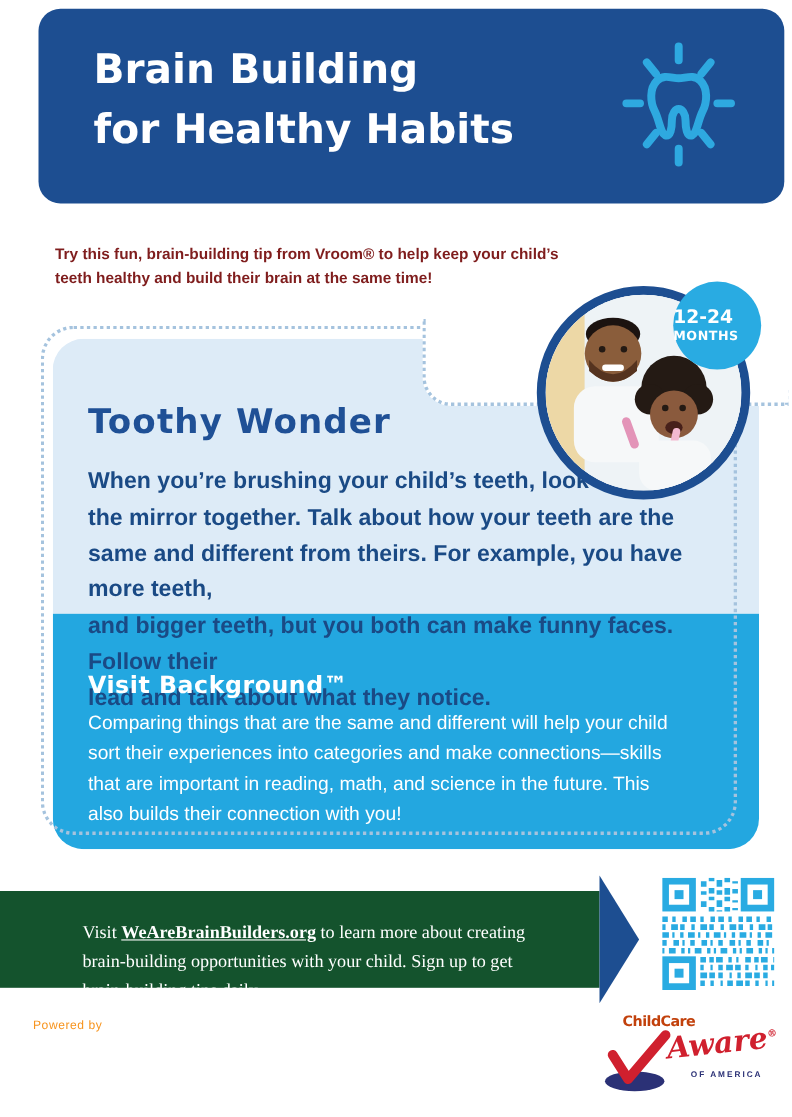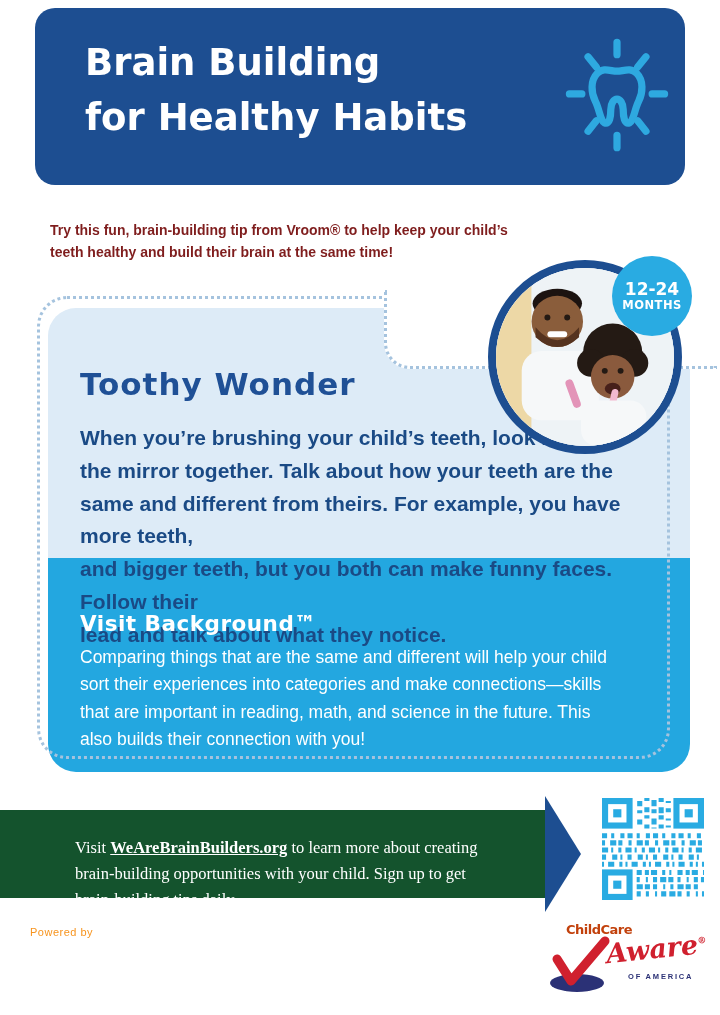--- a/index.html
+++ b/index.html
@@ -1,21 +1,21 @@
 <!DOCTYPE html>
 <html><head>
 <meta charset="utf-8">
 <style>
   html,body{margin:0;padding:0;background:#fff;}
   .page{position:relative;width:720px;height:1015px;background:#fff;overflow:hidden;
         font-family:"Liberation Sans",sans-serif;}
 
   
   .header{position:absolute;left:35px;top:8px;width:650px;height:177px;
-          background:#1d4e91;border-radius:20px;}
+          background:#1d4e91;border-radius:20px;padding-left:28px;}
   .header-title{position:absolute;left:50px;top:28px;color:#fff;
           font-family:"DejaVu Sans",sans-serif;font-weight:bold;font-size:37px;line-height:1.48;}
   .tips-bubble{position:absolute;left:333px;top:30px;width:100px;height:62px;background:#2ea9e0;
           border-radius:32px;display:flex;align-items:center;justify-content:center;
           color:#fff;font-family:"DejaVu Sans",sans-serif;font-weight:bold;font-size:25px;letter-spacing:1px;}
   .bubble-tail{position:absolute;right:6px;bottom:-13px;width:0;height:0;
           border-left:16px solid transparent;border-top:18px solid #2ea9e0;}
   .tooth-icon{position:absolute;left:528px;top:26px;}
 
   
@@ -28,21 +28,21 @@
   .tip-area{height:250px;background:#ddebf7;}
   .brainy-area{height:214px;background:#23a7e0;}
   .card-dots{position:absolute;left:37px;top:296px;width:627px;height:457px;
              border:3px dotted #a5c3de;border-radius:30px;z-index:2;pointer-events:none;}
   .card-notch{position:absolute;left:384px;top:290px;width:330px;height:76px;background:#fff;
              border-left:3px dotted #a5c3de;border-bottom:3px dotted #a5c3de;
              border-bottom-left-radius:26px;z-index:3;}
   .photo-circle{position:absolute;left:488px;top:260px;width:178px;height:178px;border-radius:50%;
              border:8px solid #1d4e91;overflow:hidden;background:#e7edf1;z-index:4;}
   .age-badge{position:absolute;left:612px;top:256px;width:80px;height:80px;border-radius:50%;
-             background:#29abe2;z-index:5;display:flex;flex-direction:column;align-items:center;
+             background:#29abe2;z-index:5;display:flex;flex-direction:column;
              justify-content:center;color:#fff;font-family:"DejaVu Sans",sans-serif;font-weight:bold;line-height:1.15;}
   .age-range{font-size:17px;}
   .age-unit{font-size:11.5px;letter-spacing:.5px;}
   .tip-title{position:absolute;left:80px;top:340px;z-index:3;color:#1f5096;
              font-family:"DejaVu Sans",sans-serif;font-weight:bold;font-size:31px;letter-spacing:1px;}
   .tip-body{position:absolute;left:80px;top:401px;width:578px;z-index:3;color:#1a4a85;
              font-weight:600;font-size:21px;line-height:1.56;white-space:pre-line;}
   .brainy-title{position:absolute;left:80px;top:589px;z-index:3;color:#fff;
              font-family:"DejaVu Sans",sans-serif;font-weight:bold;font-size:21.5px;letter-spacing:.5px;}
   .brainy-body{position:absolute;left:80px;top:626px;width:585px;z-index:3;color:#fff;

